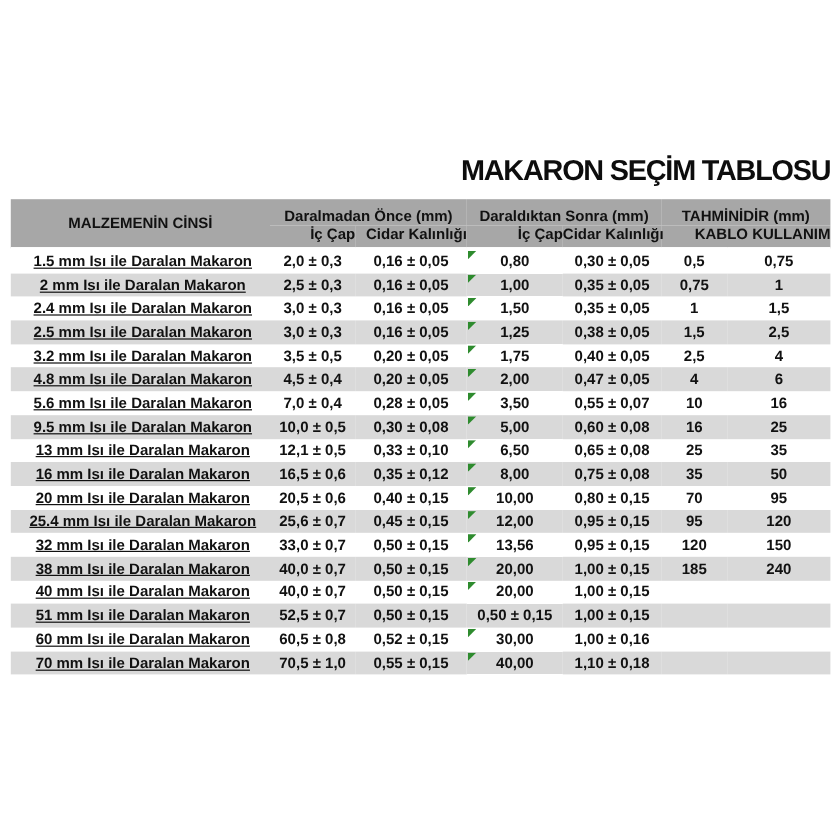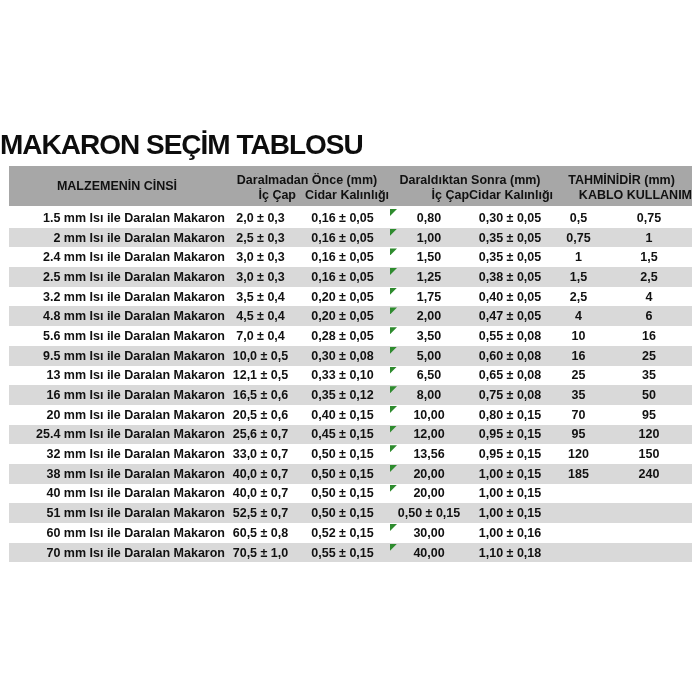--- a/index.html
+++ b/index.html
@@ -7,22 +7,22 @@
     width: 700px; height: 700px;
     background: #ffffff;
     font-family: "Liberation Sans", sans-serif;
     overflow: hidden;
   }
   .page { position: relative; width: 700px; height: 700px; background:#fff; }
 
   .title {
     position: absolute;
     top: 129px; left: 0; width: 692px;
-    text-align: left;
-    font-size: 28px;
+    text-align: right;
+    font-size: 24px;
     font-weight: bold;
     letter-spacing: -1px;
     color: #0d0d0d;
     white-space: nowrap;
   }
 
   .tablewrap { position: absolute; left: 9px; top: 166px; width: 683px; }
 
   table.makaron {
     table-layout: fixed;
@@ -45,21 +45,21 @@
   tr.h2 th { height: 18px; vertical-align: top; text-align: right; }
   th.material { vertical-align: middle !important; }
   thead tr.h2 th, thead th.material { border-bottom: 2px solid #ffffff; }
 
   tbody td {
     height: 19.7px;
     font-size: 12.5px;
     text-align: center;
     vertical-align: middle;
   }
-  tbody td.c0 { text-align: right; padding-left: 4px; }
+  tbody td.c0 { text-align: center; padding-left: 4px; text-decoration: underline; }
   tbody tr:nth-child(even) { background: var(--stripe-bg, #d9d9d9); }
   tbody td.c3 { position: relative; }
 
   .tri {
     position: absolute;
     left: 1px; top: 1px;
     width: 7px; height: 7px;
     background: var(--marker-green, #2e8b2e);
     clip-path: polygon(0 0, 100% 0, 0 100%);
     display: inline-block;
@@ -130,42 +130,42 @@
       <td class="c0">2.5 mm Isı ile Daralan Makaron</td>
       <td class="c1">3,0 ± 0,3</td>
       <td class="c2">0,16 ± 0,05</td>
       <td class="c3"><span class="tri"></span><span class="val">1,25</span></td>
       <td class="c4">0,38 ± 0,05</td>
       <td class="c5">1,5</td>
       <td class="c6">2,5</td>
     </tr>
           <tr>
       <td class="c0">3.2 mm Isı ile Daralan Makaron</td>
-      <td class="c1">3,5 ± 0,4</td>
+      <td class="c1">3,5 ± 0,5</td>
       <td class="c2">0,20 ± 0,05</td>
       <td class="c3"><span class="tri"></span><span class="val">1,75</span></td>
       <td class="c4">0,40 ± 0,05</td>
       <td class="c5">2,5</td>
       <td class="c6">4</td>
     </tr>
           <tr>
       <td class="c0">4.8 mm Isı ile Daralan Makaron</td>
       <td class="c1">4,5 ± 0,4</td>
       <td class="c2">0,20 ± 0,05</td>
       <td class="c3"><span class="tri"></span><span class="val">2,00</span></td>
       <td class="c4">0,47 ± 0,05</td>
       <td class="c5">4</td>
       <td class="c6">6</td>
     </tr>
           <tr>
       <td class="c0">5.6 mm Isı ile Daralan Makaron</td>
       <td class="c1">7,0 ± 0,4</td>
       <td class="c2">0,28 ± 0,05</td>
       <td class="c3"><span class="tri"></span><span class="val">3,50</span></td>
-      <td class="c4">0,55 ± 0,08</td>
+      <td class="c4">0,55 ± 0,07</td>
       <td class="c5">10</td>
       <td class="c6">16</td>
     </tr>
           <tr>
       <td class="c0">9.5 mm Isı ile Daralan Makaron</td>
       <td class="c1">10,0 ± 0,5</td>
       <td class="c2">0,30 ± 0,08</td>
       <td class="c3"><span class="tri"></span><span class="val">5,00</span></td>
       <td class="c4">0,60 ± 0,08</td>
       <td class="c5">16</td>

